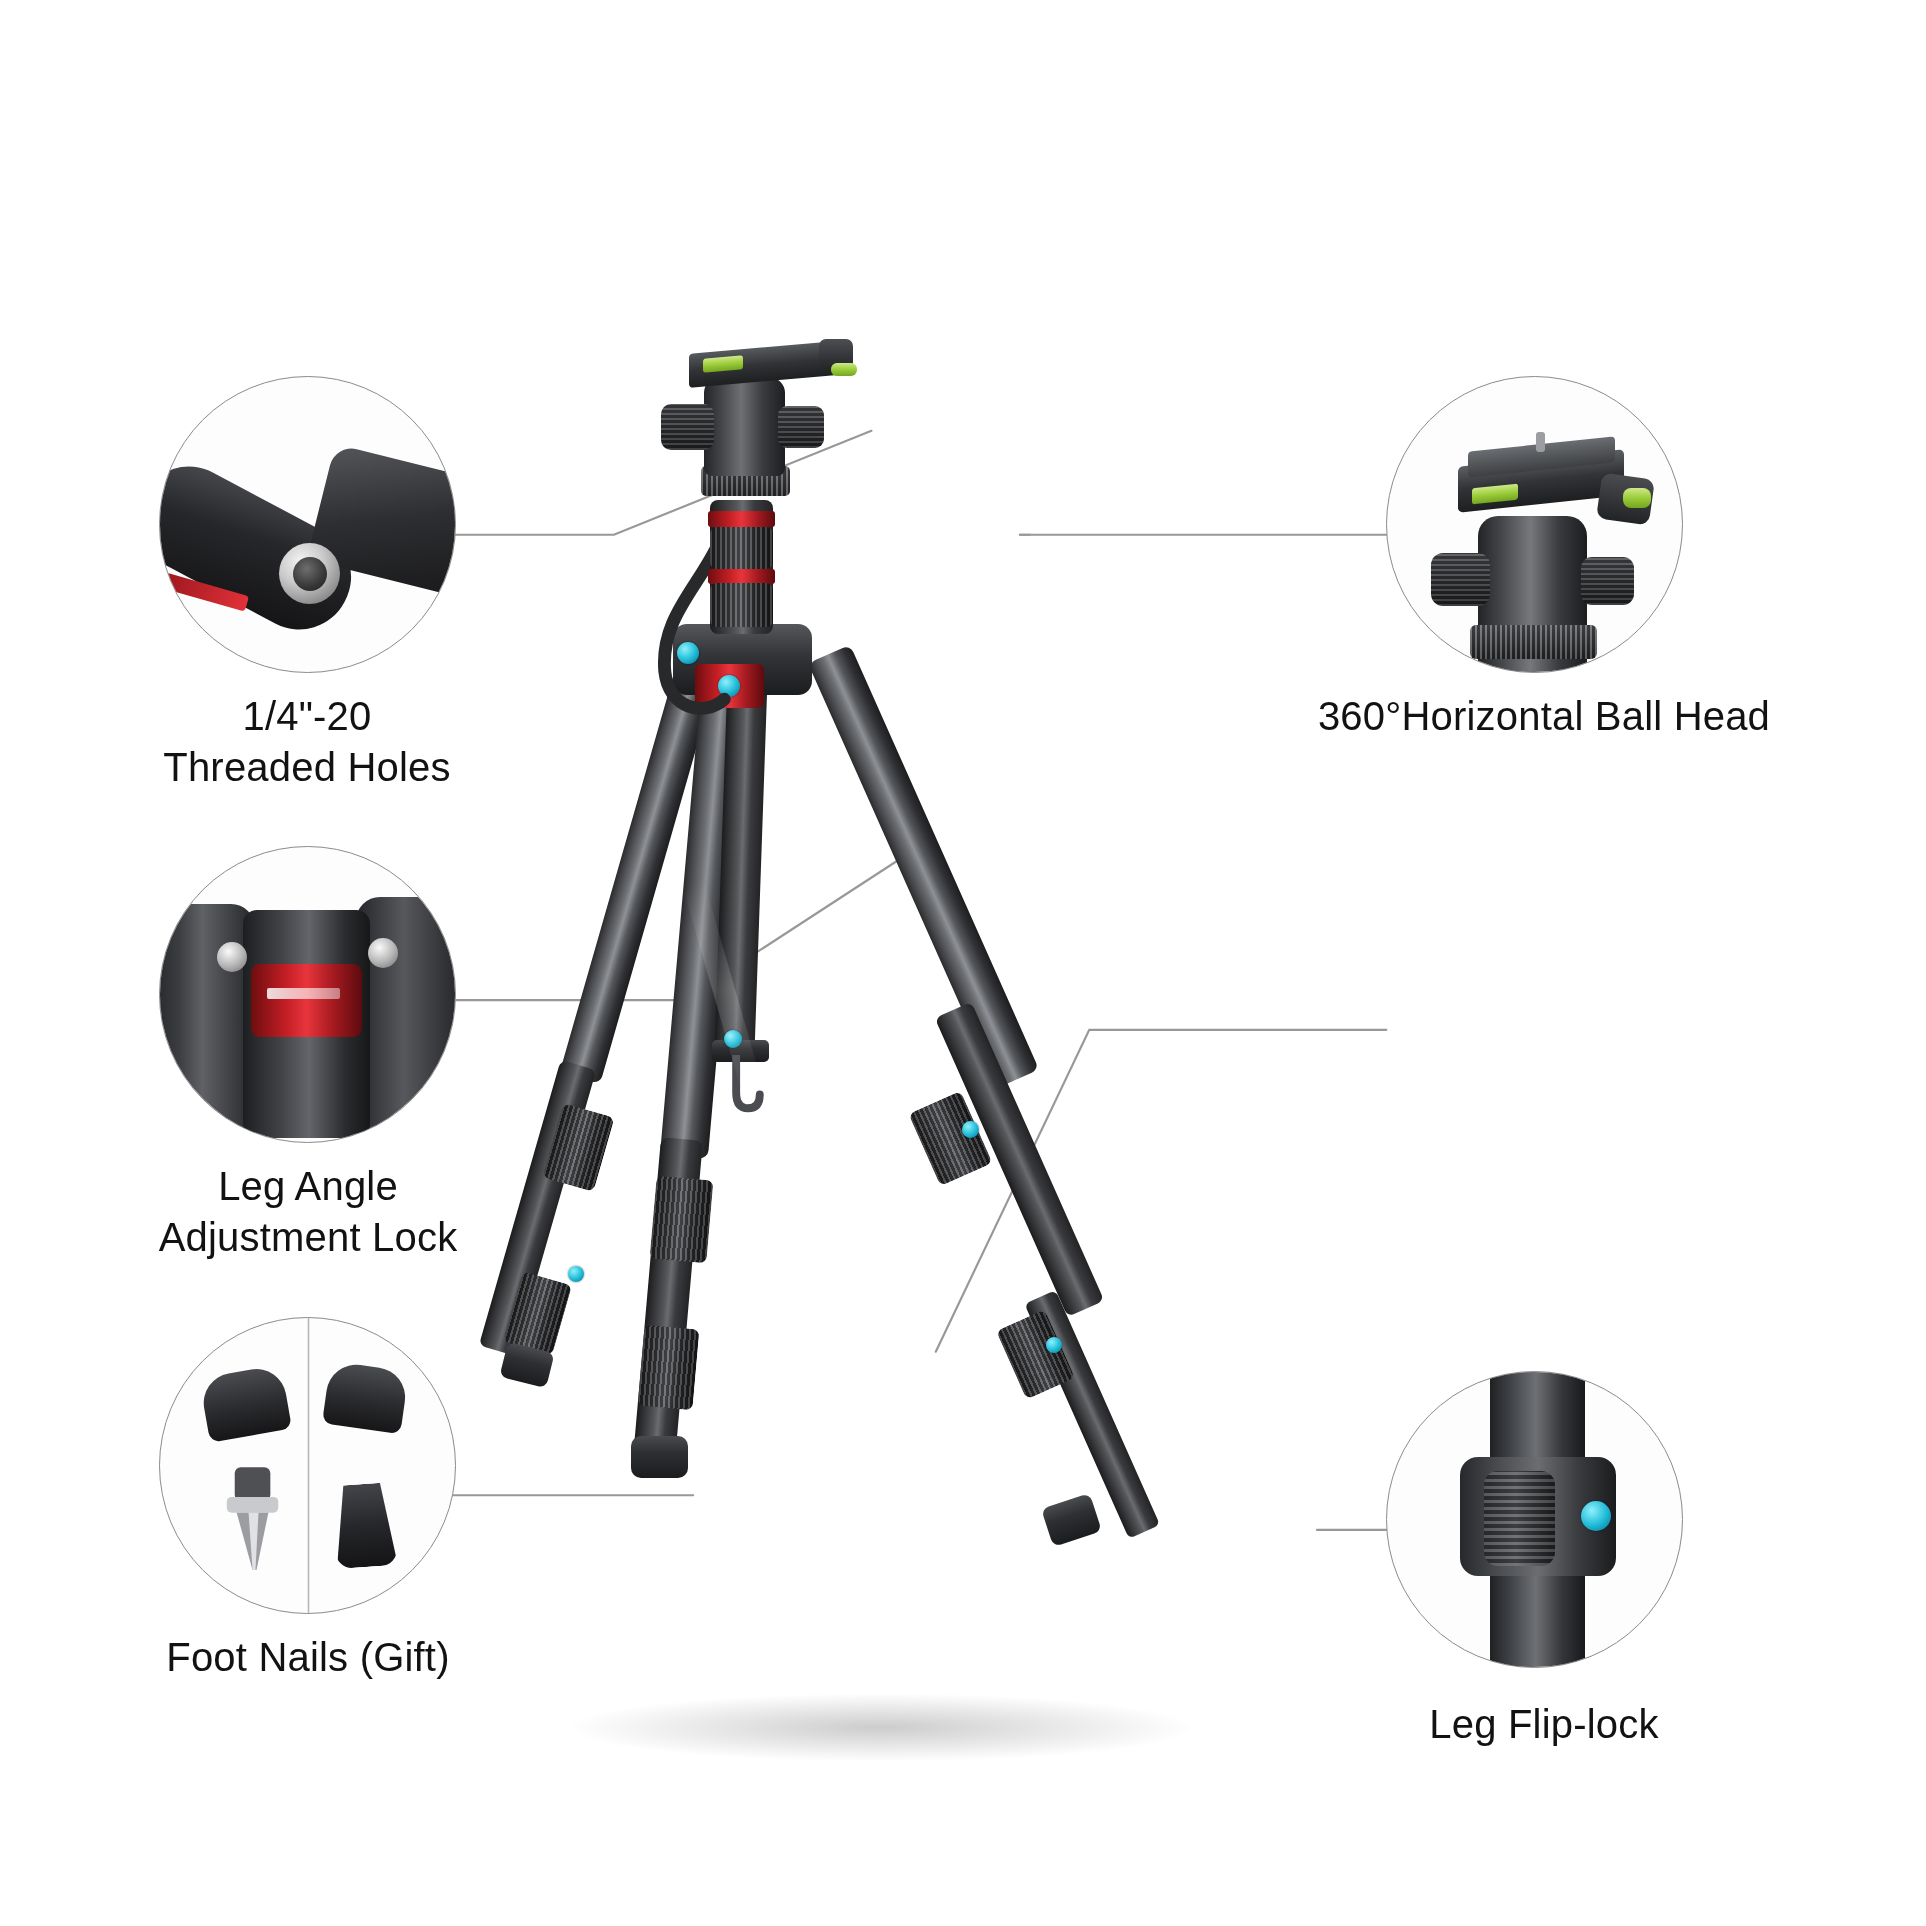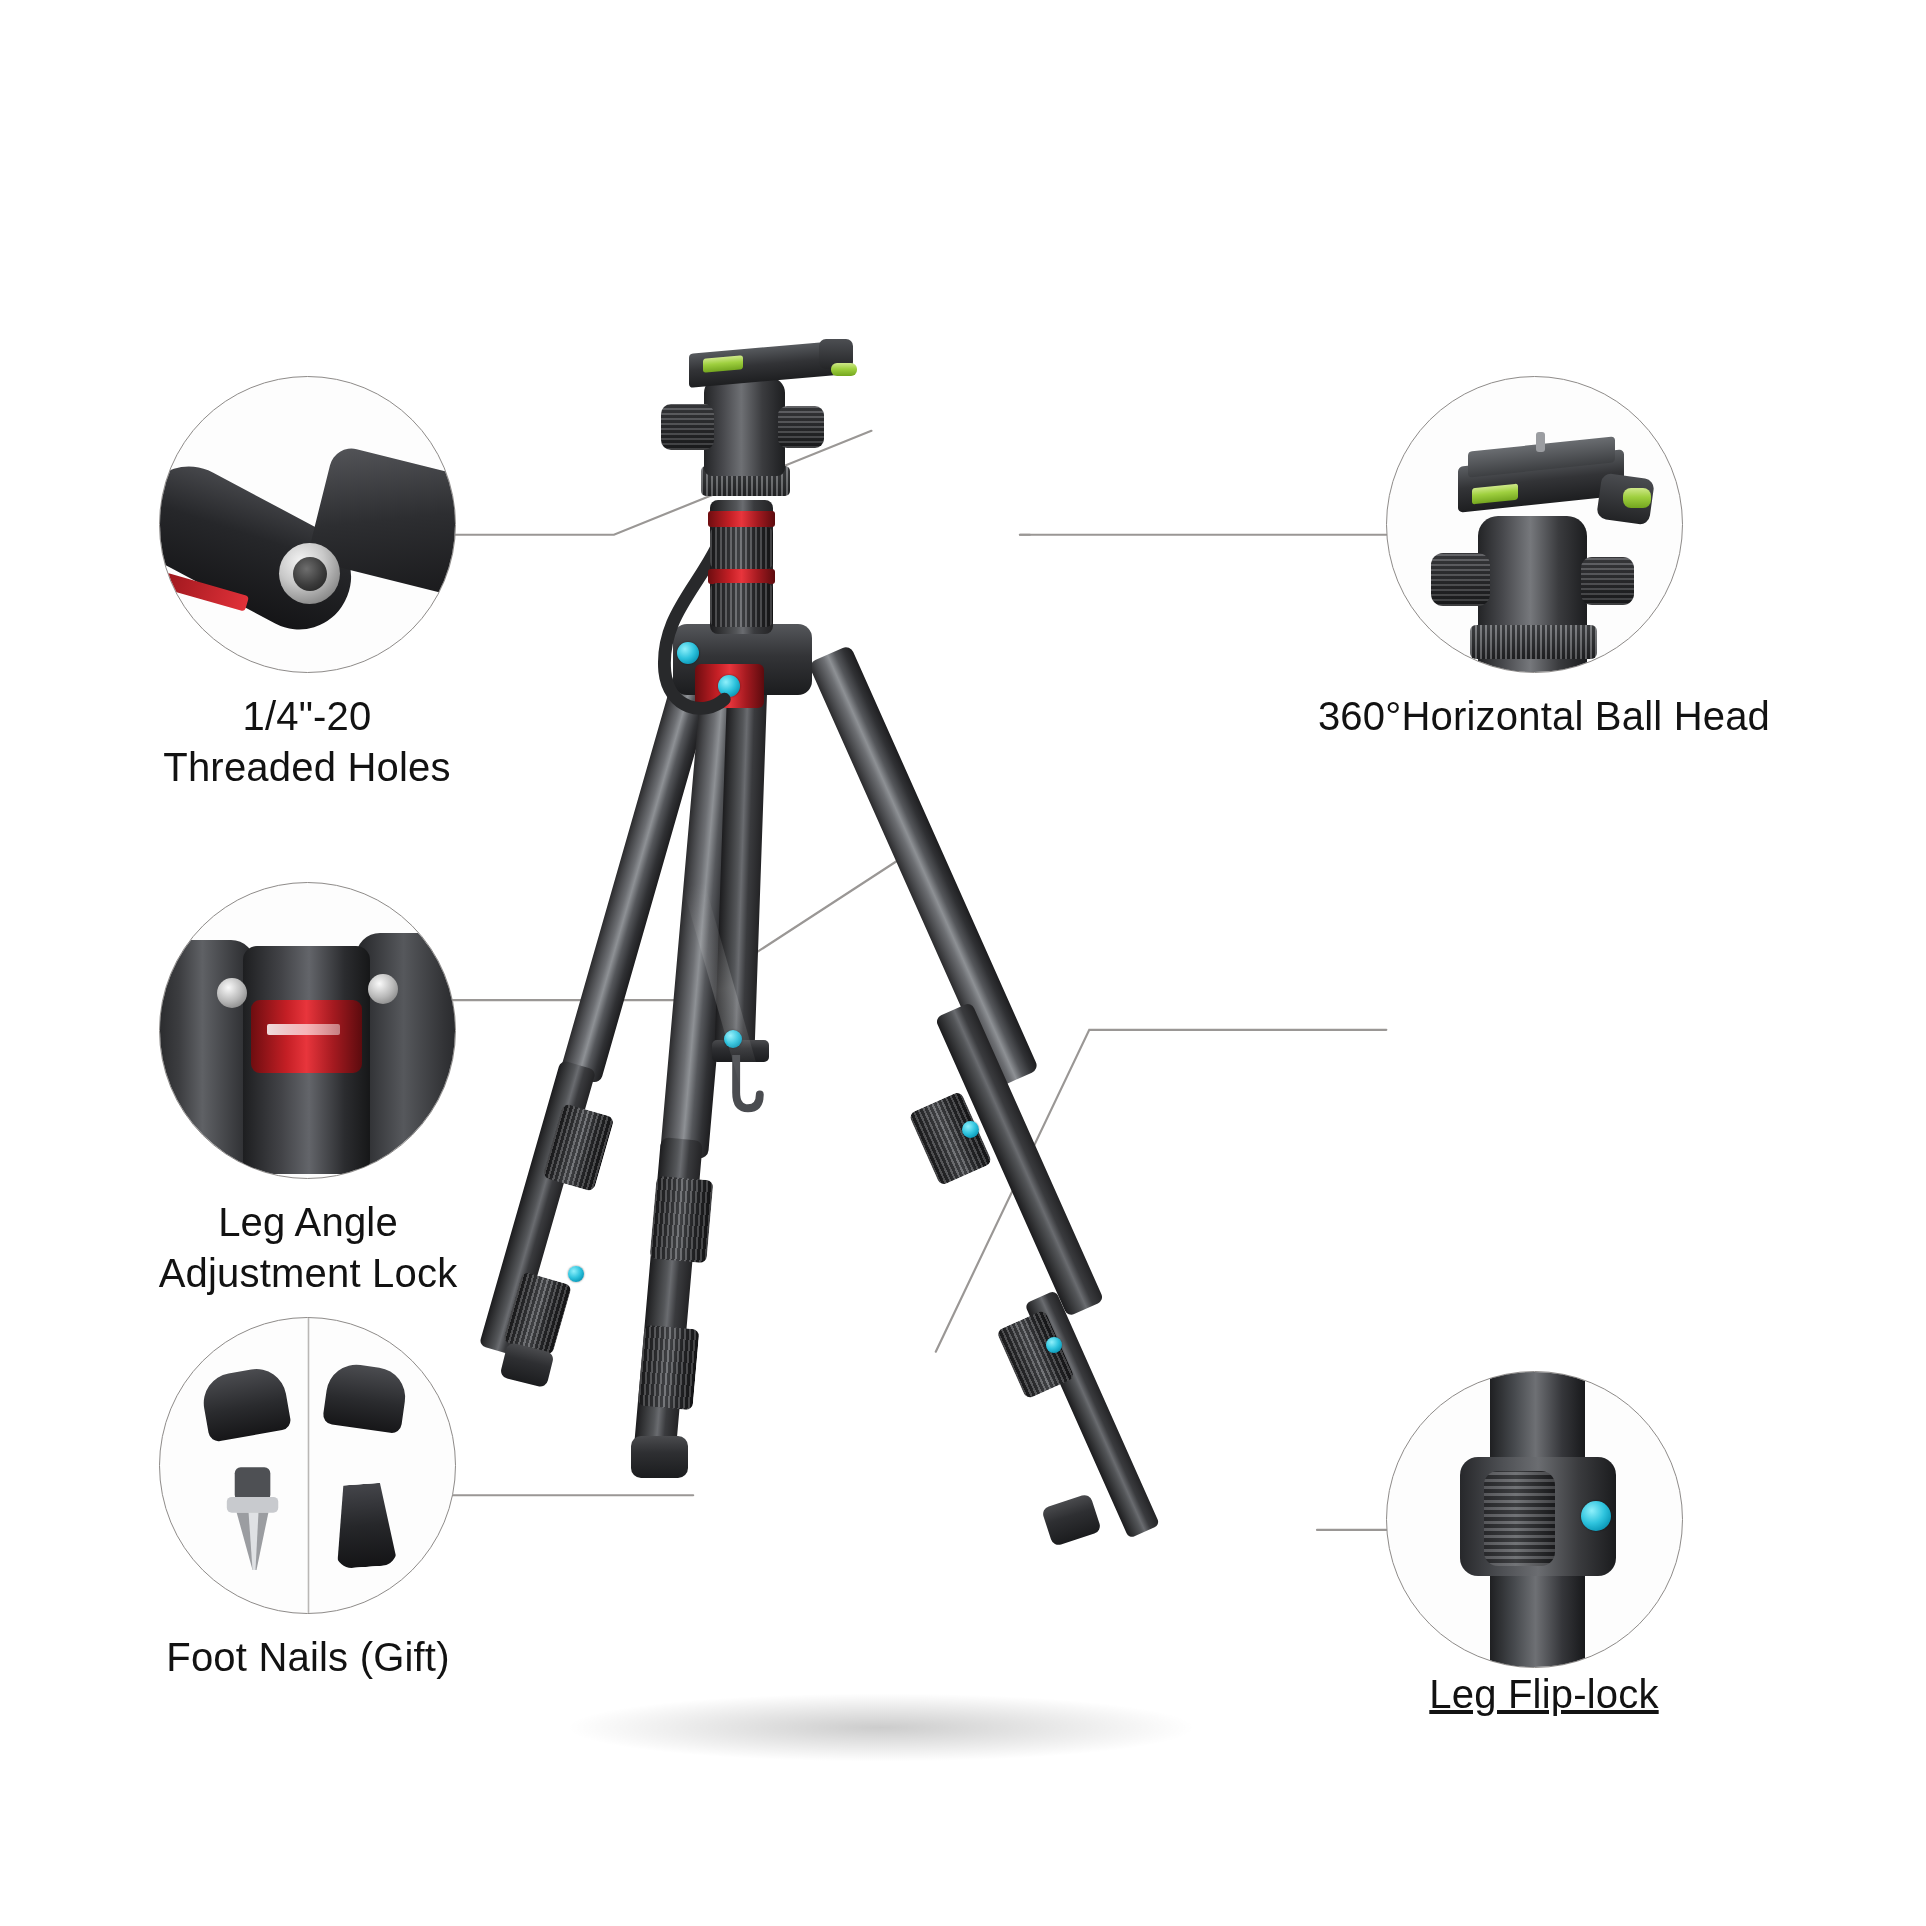--- a/index.html
+++ b/index.html
@@ -270,21 +270,21 @@
         <div class="pc" style="left:212px;top:99px;width:53px;height:46px;border-radius:10px;
                     background:linear-gradient(180deg,#4a4c50 0%,#222325 100%);transform:rotate(8deg);"></div>
         <div class="lev" style="left:236px;top:111px;width:28px;height:20px;border-radius:8px;"></div>
 
         <div class="pc" style="left:149px;top:55px;width:9px;height:20px;border-radius:3px;background:#9b9da1;"></div>
       </div>
     </div>
     <div class="clabel" style="left:-40px;top:315px;width:554px;">360°Horizontal Ball Head</div>
   </div>
 
-  <div class="callout" style="left:149px;top:882px;width:337px;height:436px;">
+  <div class="callout" style="left:149px;top:846px;width:337px;height:436px;">
     <div class="circle" style="left:10px;top:0;width:297px;height:297px;">
       <div class="art">
 
         <div class="pc" style="left:-22px;top:57px;width:117px;height:248px;border-radius:24px;
                     background:linear-gradient(90deg,#18191b 0%,#3c3d40 35%,#5f6165 55%,#242528 100%);"></div>
         <div class="pc" style="left:196px;top:50px;width:125px;height:257px;border-radius:24px;
                     background:linear-gradient(90deg,#242528 0%,#56585c 38%,#333437 70%,#17181a 100%);"></div>
 
         <div class="pc" style="left:83px;top:63px;width:127px;height:228px;border-radius:14px;
                     background:linear-gradient(90deg,#1d1e20 0%,#424347 30%,#63656a 52%,#2b2c2f 80%,#161718 100%);"></div>
@@ -346,17 +346,17 @@
         <div class="pc" style="left:73px;top:85px;width:156px;height:119px;border-radius:18px;
                     background:linear-gradient(90deg,#27282b 0%,#4f5155 28%,#6b6d71 50%,#3a3b3e 76%,#1b1c1e 100%);"></div>
 
         <div class="pc" style="left:97px;top:99px;width:71px;height:95px;border-radius:14px;
                     background:repeating-linear-gradient(0deg,rgba(255,255,255,.14) 0 3px,rgba(0,0,0,.34) 3px 7px),
                                linear-gradient(90deg,#3b3c40 0%,#5b5d61 45%,#26272a 100%);"></div>
 
         <div class="cyan" style="left:194px;top:129px;width:30px;height:30px;"></div>
       </div>
     </div>
-    <div class="clabel" style="left:-40px;top:298px;width:554px;text-decoration:underline;">Leg Flip-lock</div>
+    <div class="clabel" style="left:-40px;top:328px;width:554px;">Leg Flip-lock</div>
   </div>
 
 </div>
 
 
 </body></html>

